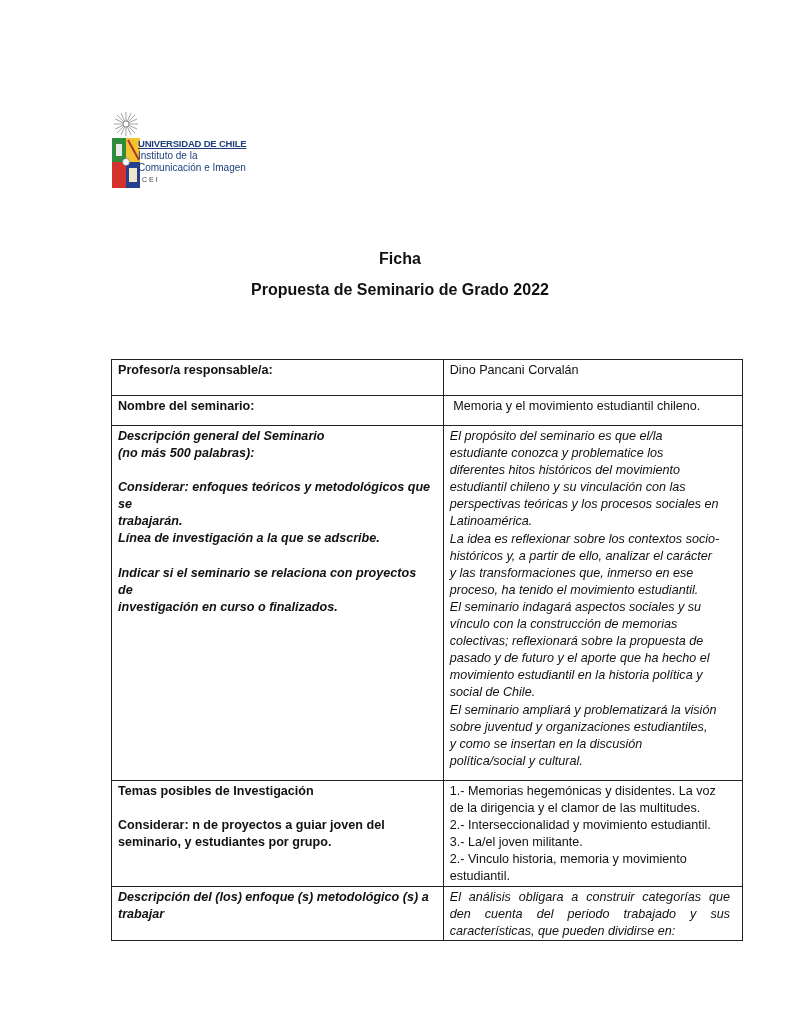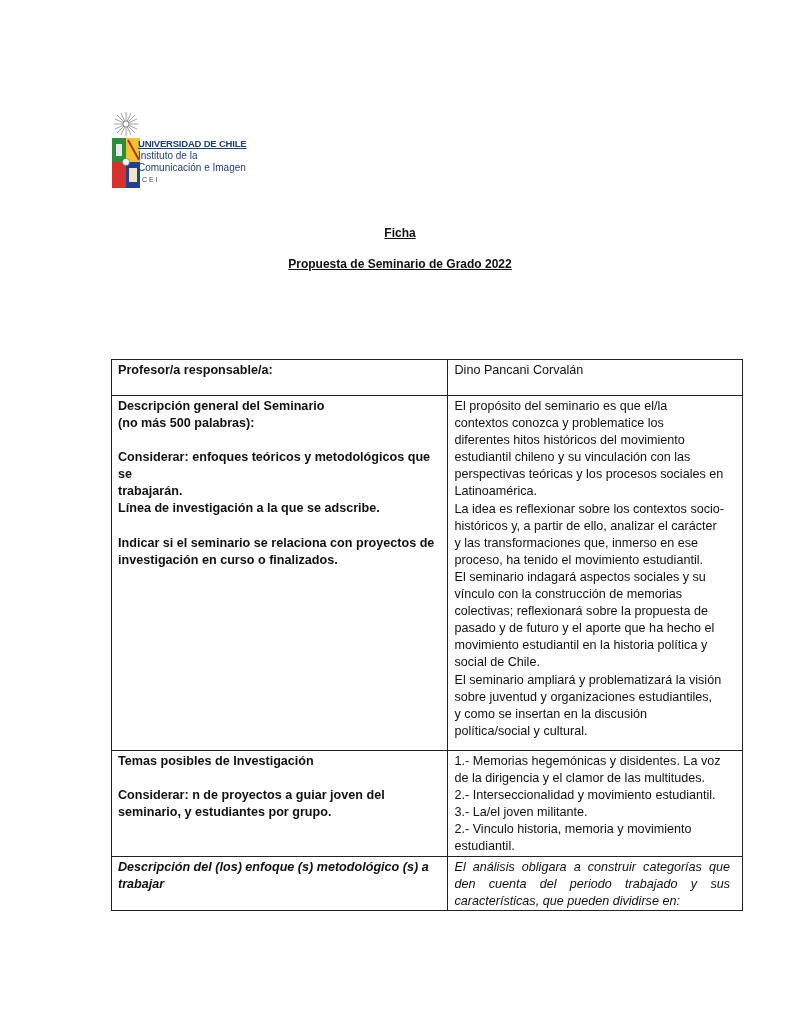--- a/index.html
+++ b/index.html
@@ -12,37 +12,37 @@
     position: absolute; left: 110px; top: 110px; width: 145px; height: 85px;
   }
   .logo-text {
     position: absolute; left: 138px; top: 138px; font-size: 10px; line-height: 12px;
     color: #1f3f7a;
   }
   .logo-text .uni { font-weight: bold; font-size: 9.5px; letter-spacing: -0.2px; text-decoration: underline; }
   .logo-text .icei { font-size: 7px; letter-spacing: 2px; color: #444; }
   .title {
     position: absolute; left: 0; width: 800px; text-align: center;
-    font-weight: bold; text-decoration: underline; font-size: 12px;
+    font-weight: bold; font-size: 16px; margin-top: 24px;
   }
   .t1 { top: 226px; }
   .t2 { top: 257px; }
 
   table.ficha {
     position: absolute; left: 111px; top: 359px; width: 632px;
     border-collapse: collapse; font-size: 12.6px; line-height: 17.1px;
   }
   table.ficha td {
     border: 1.3px solid #222; vertical-align: top; padding: 2px 12px 0 6px;
   }
   td.label { width: 326px; font-weight: bold; }
   td.value { width: 282px; }
   .r1 td { height: 33px; }
   .r2 td { height: 27px; }
-  .r3 td { height: 352px; }
+  .r3 td { height: 352px; font-style: italic; }
   .r4 td { height: 102px; }
   .r5 td { height: 51px; font-style: italic; }
   .line { display: block; }
   .gap { display: block; height: 17px; }
   .justline { display: block; text-align: justify; text-align-last: justify; }
 </style>
 </head>
 <body>
 
 <div class="logo">
@@ -83,35 +83,43 @@
 <table class="ficha">
   <tbody>
     <tr class="r1">
       <td class="label">
         <span class="line">Profesor/a  responsable/a:</span>
       </td>
       <td class="value">
         <span class="line">Dino Pancani Corvalán</span>
       </td>
     </tr>
+    <tr class="r2">
+      <td class="label">
+        <span class="line">Nombre del seminario:</span>
+      </td>
+      <td class="value">
+        <span class="line" style="white-space:pre"> Memoria y el movimiento estudiantil chileno.</span>
+      </td>
+    </tr>
     <tr class="r3">
       <td class="label">
         <span class="line">Descripción general del Seminario</span>
         <span class="line">(no más 500 palabras):</span>
         <span class="gap"></span>
         <span class="line">Considerar: enfoques teóricos y metodológicos que se</span>
         <span class="line">trabajarán.</span>
         <span class="line">Línea de investigación a la que se adscribe.</span>
         <span class="gap"></span>
         <span class="line">Indicar si el seminario se relaciona con proyectos de</span>
         <span class="line">investigación en curso o finalizados.</span>
       </td>
       <td class="value">
         <span class="line">El propósito del seminario es que el/la</span>
-        <span class="line">contextos conozca y problematice los</span>
+        <span class="line">estudiante conozca y problematice los</span>
         <span class="line">diferentes hitos históricos del movimiento</span>
         <span class="line">estudiantil chileno y su vinculación con las</span>
         <span class="line">perspectivas teóricas y los procesos sociales en</span>
         <span class="line">Latinoamérica.</span>
         <span class="line">La idea es reflexionar sobre los contextos socio-</span>
         <span class="line">históricos y, a partir de ello, analizar el carácter</span>
         <span class="line">y las transformaciones que, inmerso en ese</span>
         <span class="line">proceso, ha tenido el movimiento estudiantil.</span>
         <span class="line">El seminario indagará aspectos sociales y su</span>
         <span class="line">vínculo con la construcción de memorias</span>

